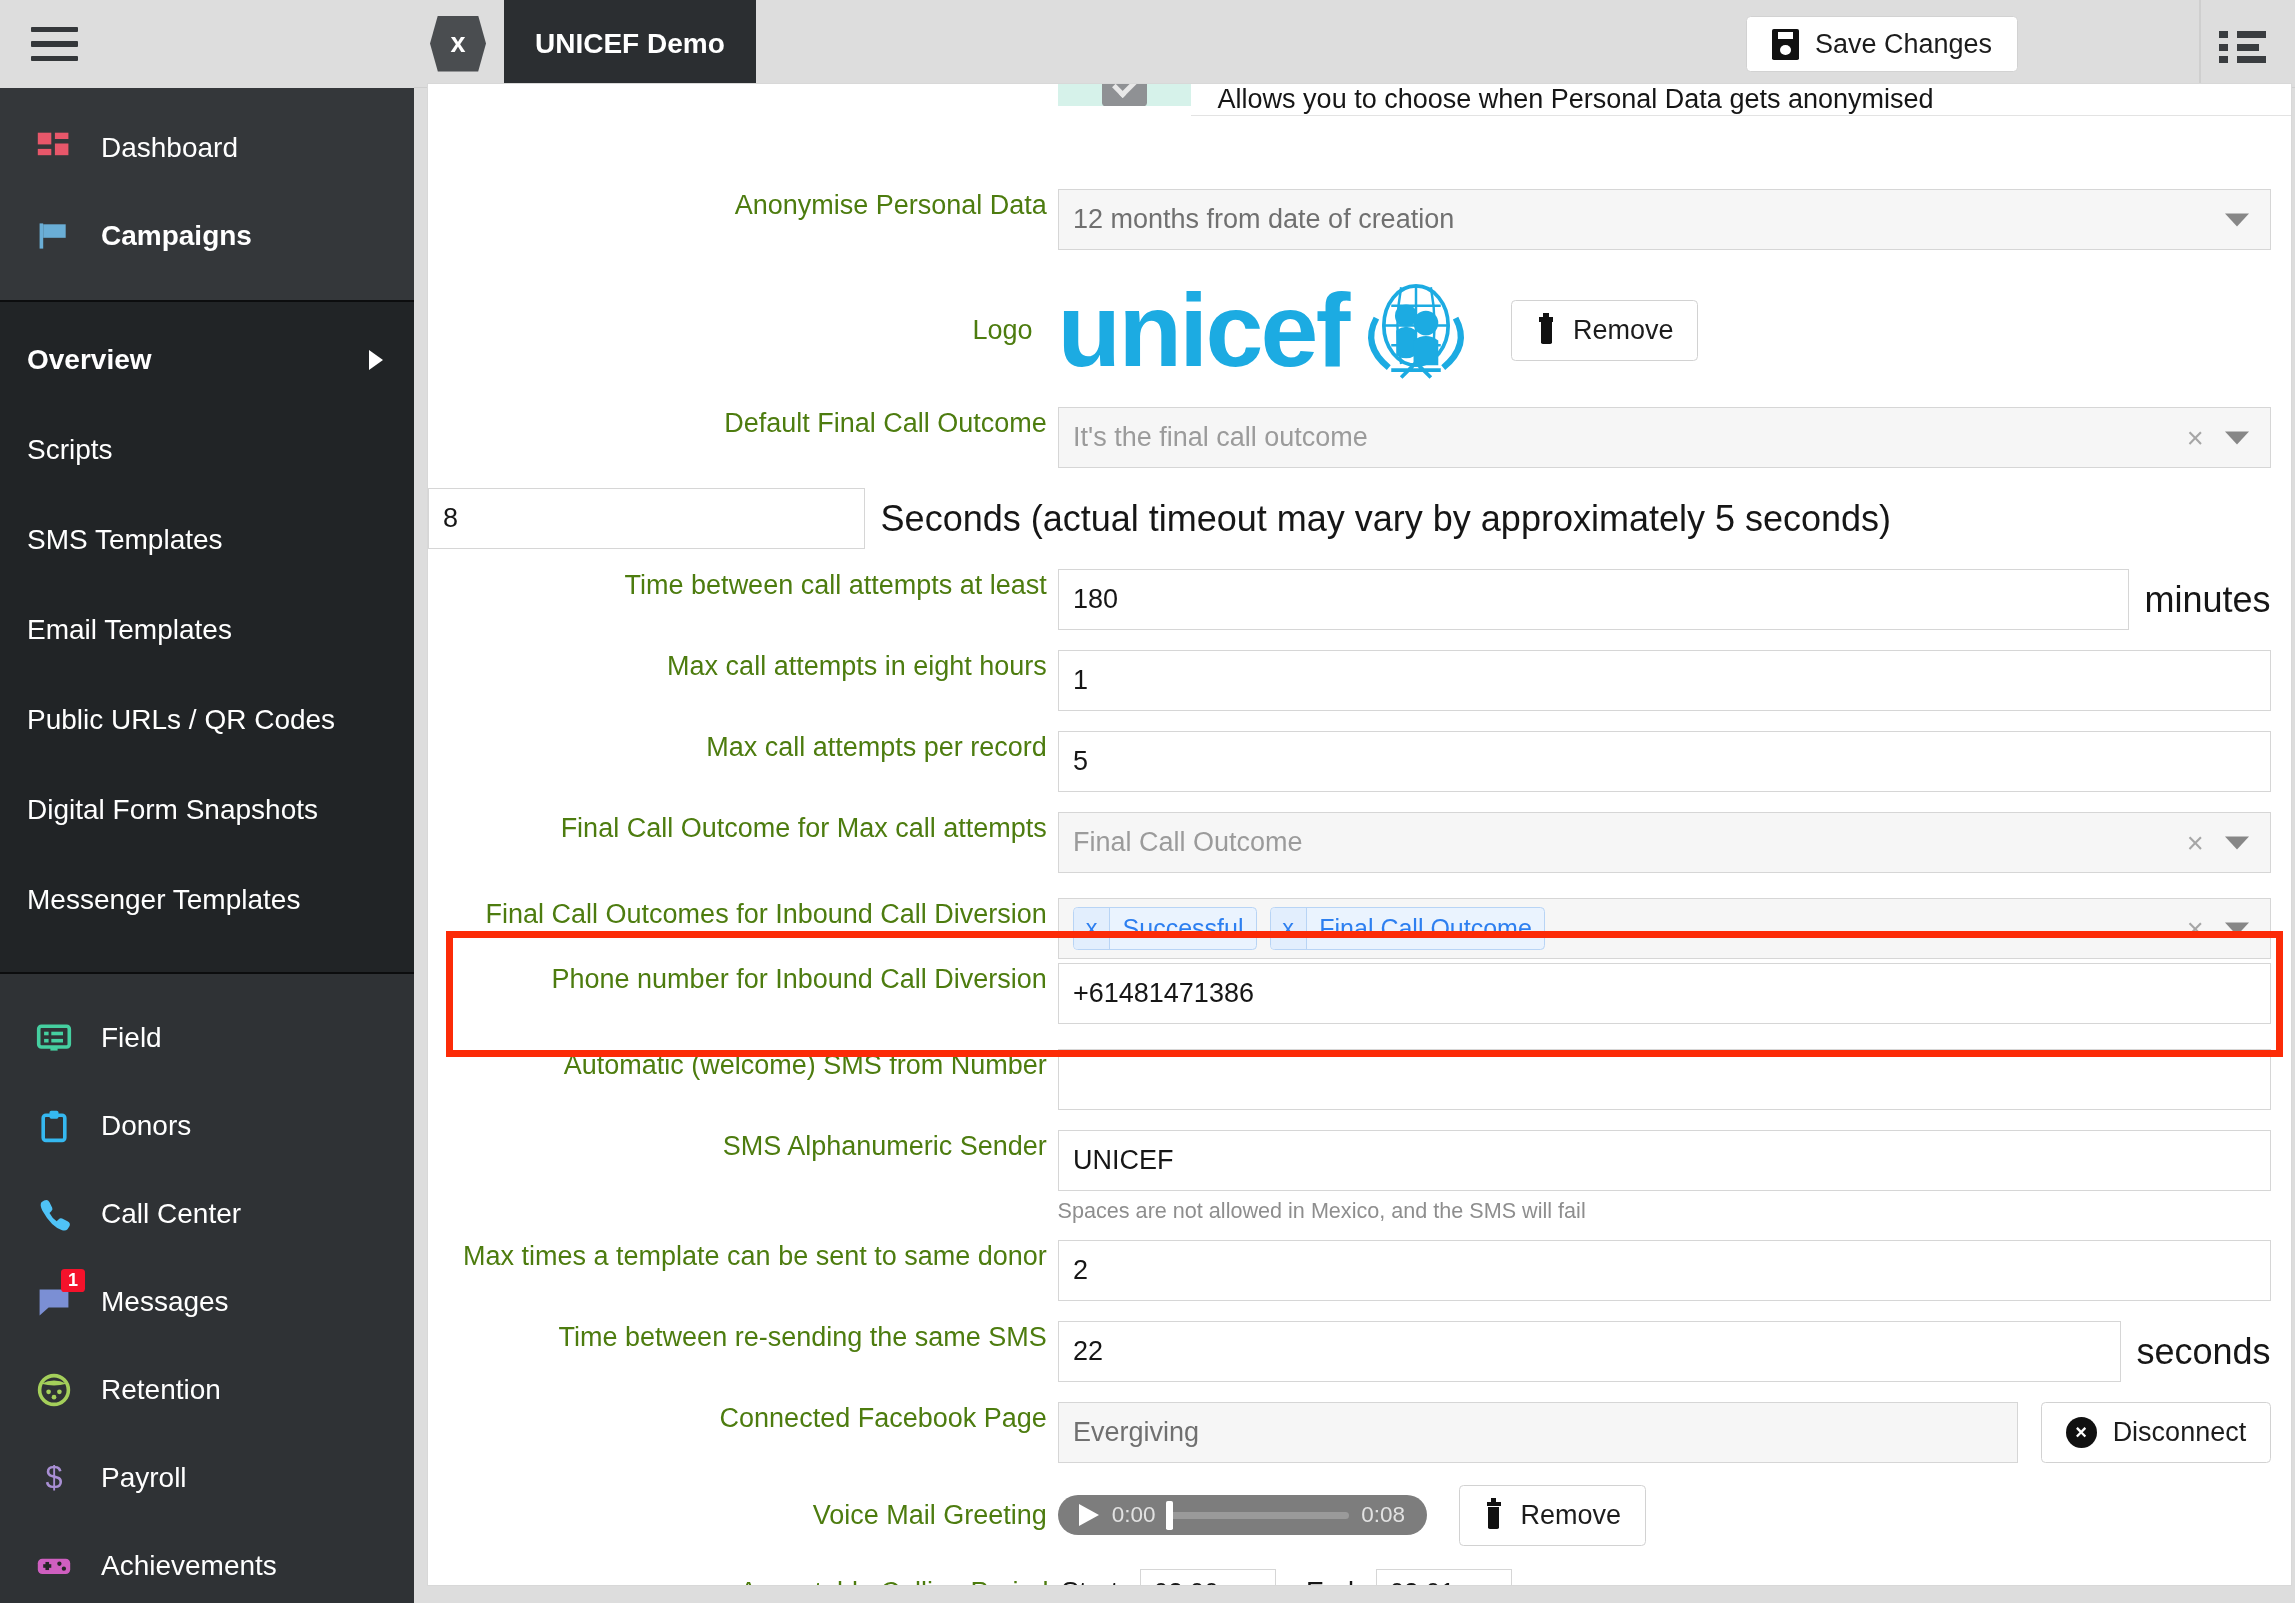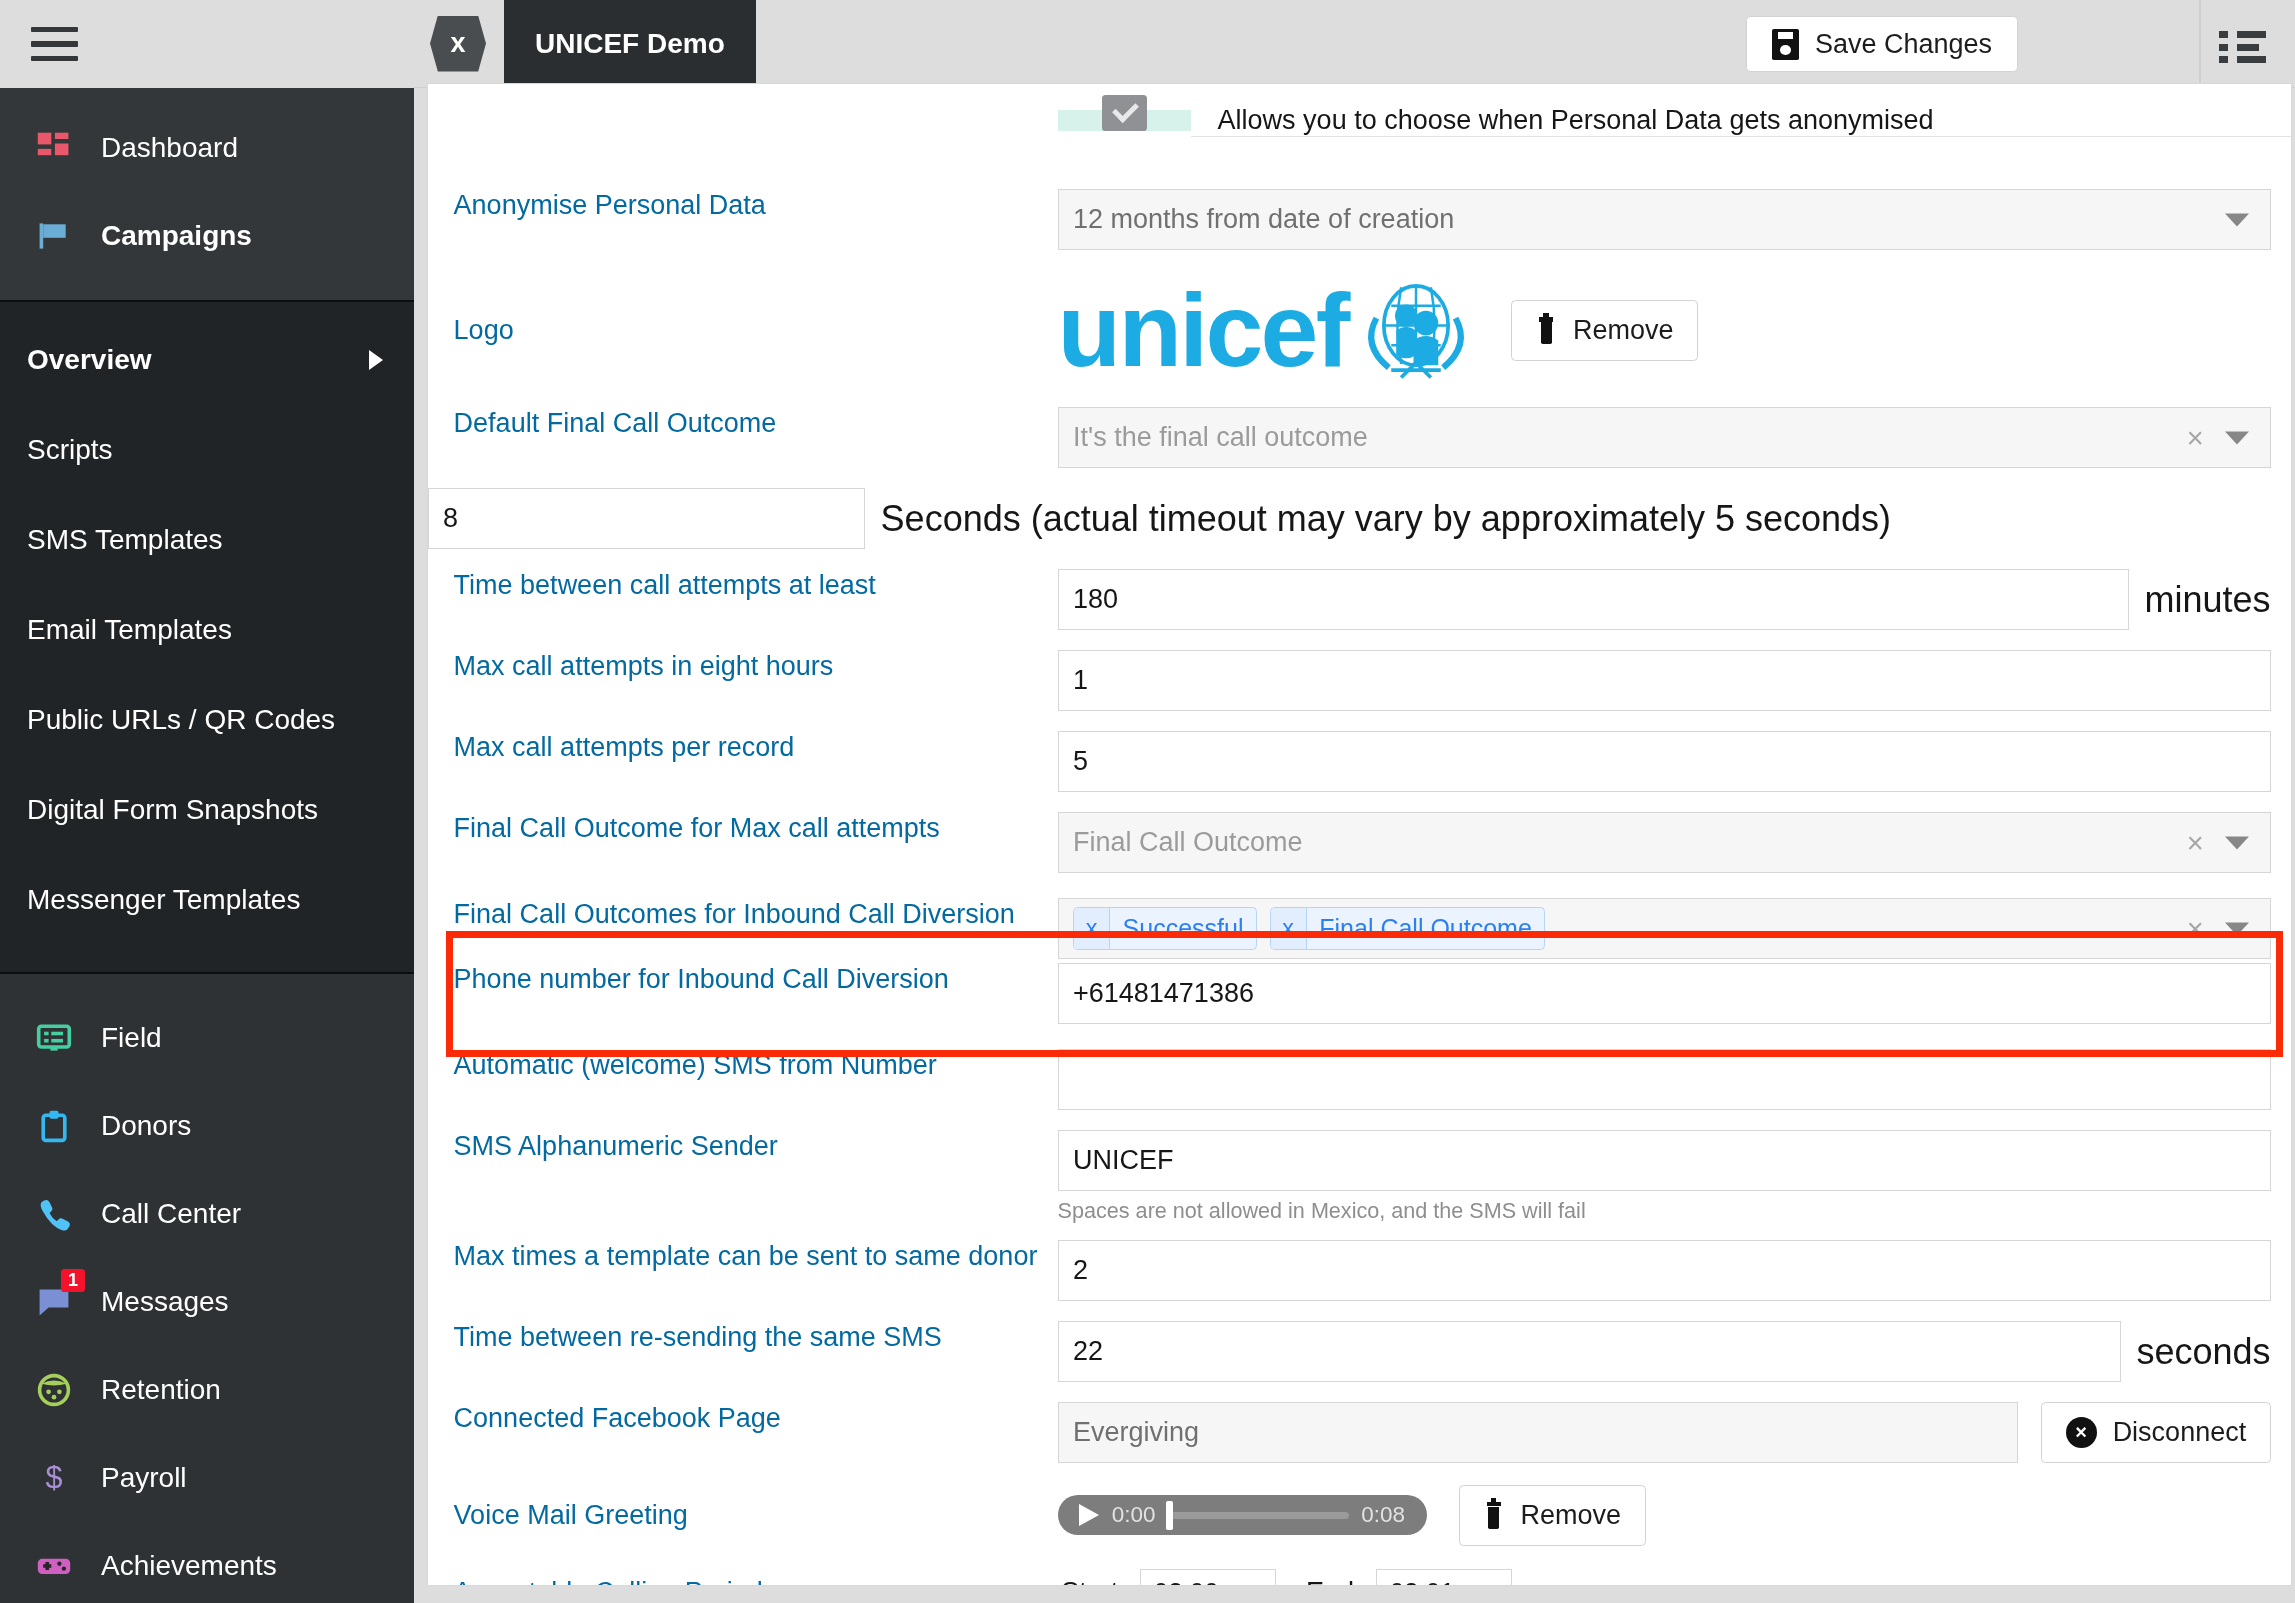--- a/index.html
+++ b/index.html
@@ -119,22 +119,22 @@
     border: 0.9px solid #d8d8d8;
     overflow: hidden;
   }
   .row {
     display: flex; align-items: flex-start;
     padding: 0 0 0 0;
     position: relative;
   }
   .lbl {
     width: 630px; flex: 0 0 630px;
-    padding-right: 10.8px;
-    font-size: 27px; color: #0369a1;
+    text-align: right; padding-right: 10.8px;
+    font-size: 27px; color: #4d7c0f;
     line-height: 1.2;
     padding-left: 26px;
   }
   .fieldwrap { flex: 1; position: relative; }
 
   .inp {
     height: 61px; width: 100%;
     border: 0.9px solid #d6d6d6; background: #fff;
     font-size: 27px; color: #161616;
     display: flex; align-items: center; padding: 0 14.4px;
@@ -228,21 +228,21 @@
 
   .timefield {
     border: 0.9px solid #d6d6d6; background: #fff;
     height: 47px; padding: 0 12.6px;
     display: inline-flex; align-items: center;
     font-size: 26px; color: #161616; cursor: text;
   }
   .inline-lbl { font-size: 27px; color: #161616; }
 
   
-  .cutrow { display: flex; align-items: center; height: 73px; overflow: hidden; }
+  .cutrow { display: flex; align-items: flex-start; height: 73px; overflow: hidden; }
   .cutbox {
     width: 133px; flex: 0 0 133px; background: #d6f2ea;
     display: flex; align-items: flex-start; justify-content: center;
   }
   .cutchk {
     width: 45px; height: 36px; background: #8f9194; border-radius: 3.6px;
     margin-top: -14.4px; position: relative;
   }
   .cutchk:after {
     content: ""; position: absolute; left: 12.6px; top: 7.2px;

